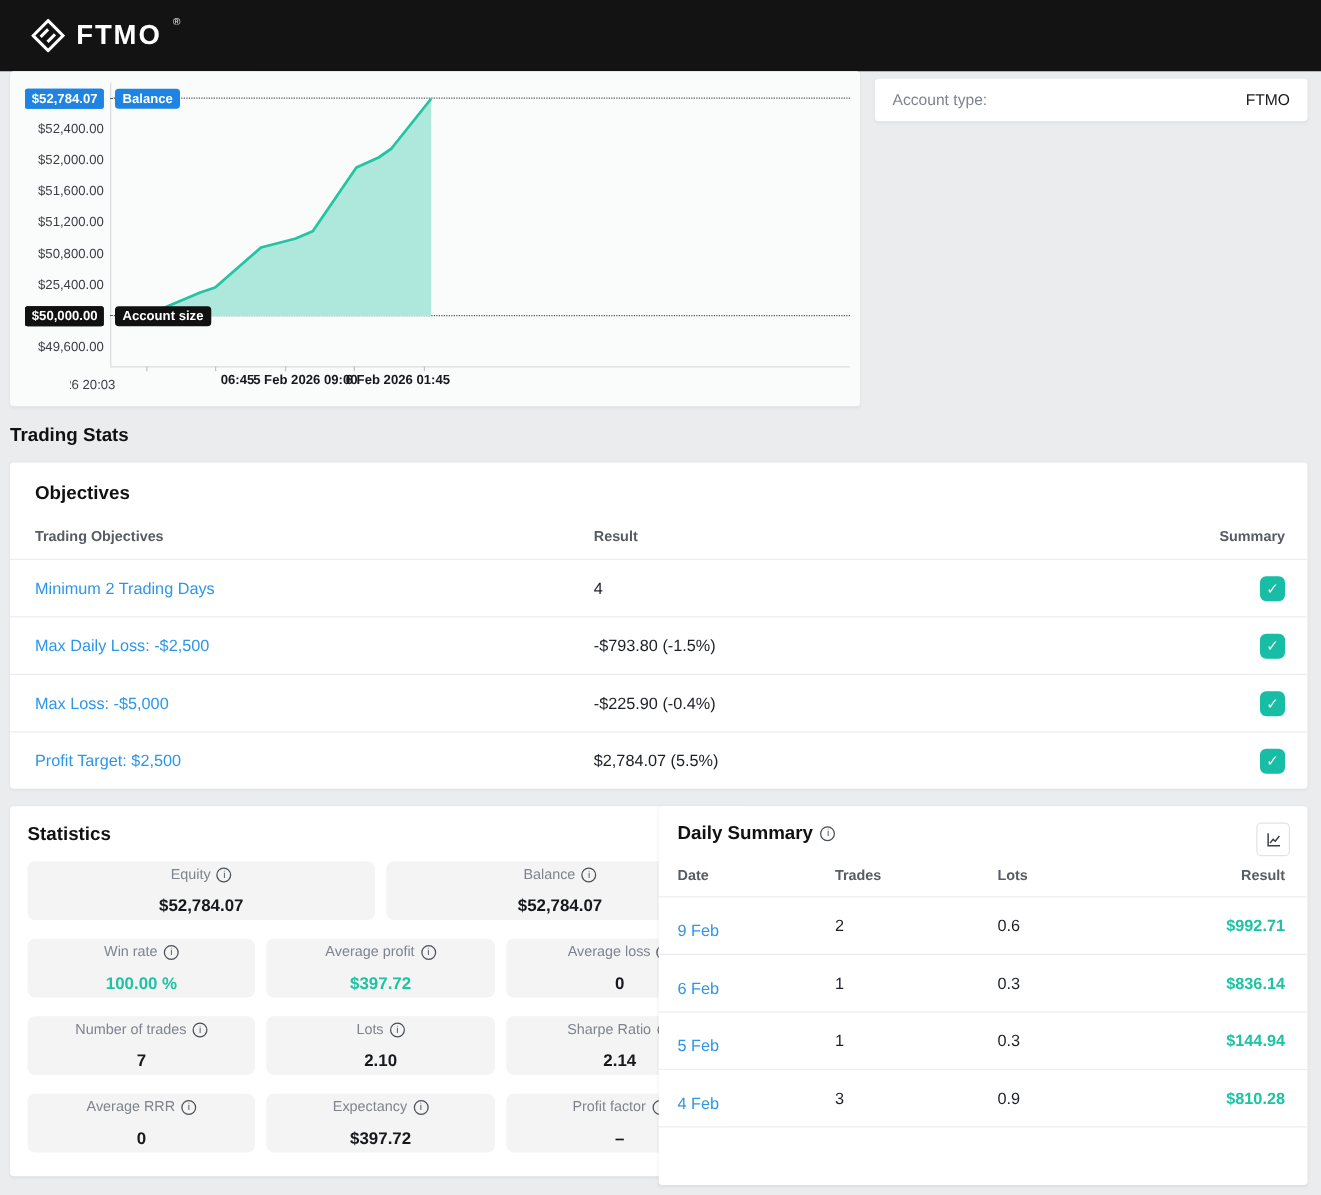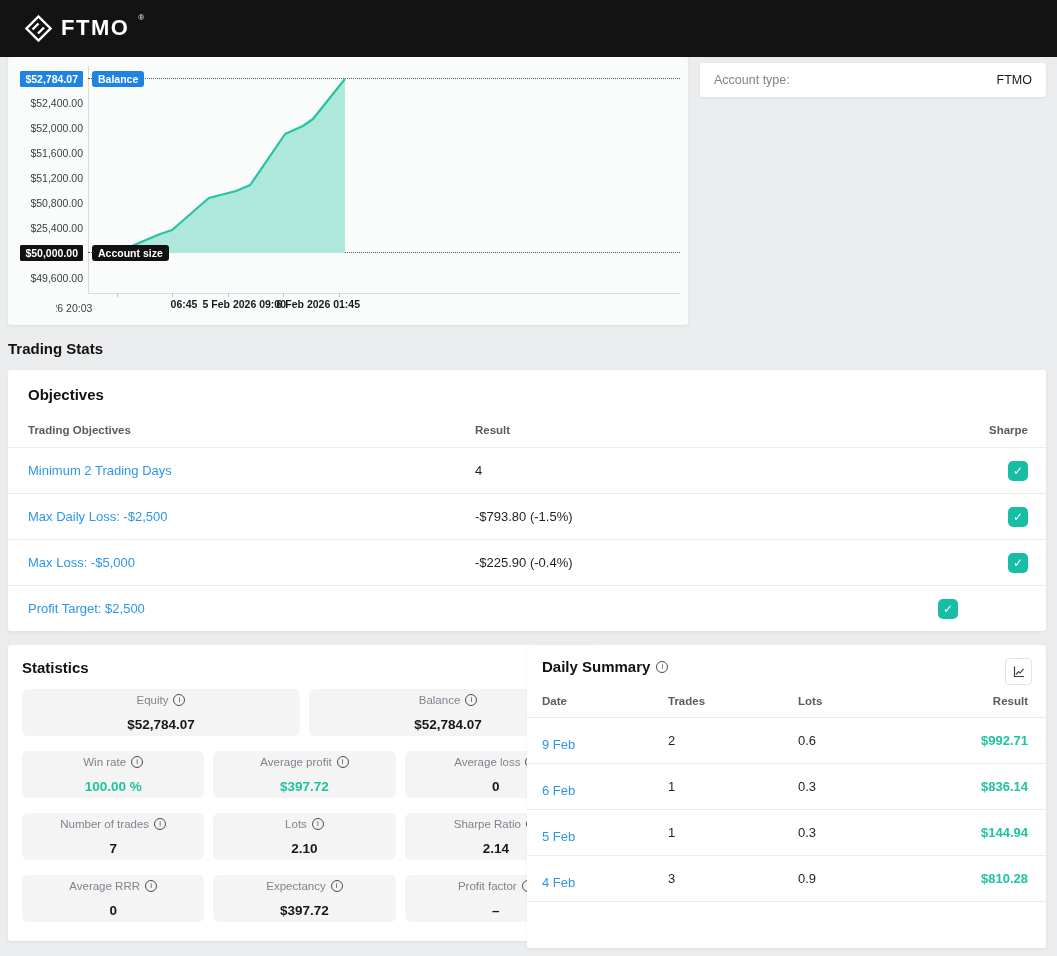--- a/index.html
+++ b/index.html
@@ -109,21 +109,21 @@
         <div class="y-tick" style="top: 113px;">$51,200.00</div>
         <div class="y-tick" style="top: 138px;">$50,800.00</div>
         <div class="y-tick" style="top: 163px;">$25,400.00</div>
         <div class="y-tick badge-black" style="top: 188px;">$50,000.00</div>
         <div class="y-tick" style="top: 213px;">$49,600.00</div>
         <div class="y-tick badge-blue" style="top: 14px;">$52,784.07</div>
         <div class="y-tick badge-black" style="top: 188px;">$50,000.00</div>
       </div>
     <div id="x-labels">
         <div class="x-clip"><span>4 Feb 2026 20:03</span></div>
-        <div class="x-tick bold" style="left: 169px; padding-left: 14px;">06:45</div>
+        <div class="x-tick bold" style="left: 175px; padding-left: 14px;">06:45</div>
         <div class="x-tick bold" style="left: 236.288px;">5 Feb 2026 09:00</div>
         <div class="x-tick bold" style="left: 310.288px;">6 Feb 2026 01:45</div>
         <div class="tickmark" style="left: 109.008px;"></div>
         <div class="tickmark" style="left: 164.064px;"></div>
         <div class="tickmark" style="left: 219.712px;"></div>
         <div class="tickmark" style="left: 275.36px;"></div>
         <div class="tickmark" style="left: 331.008px;"></div>
       </div>
     <div class="ann-badge ann-blue">Balance</div>
     <div class="ann-badge ann-black">Account size</div>
@@ -134,40 +134,41 @@
     <span class="account-value">FTMO</span>
   </div>
 
   <div class="section-heading">Trading Stats</div>
 
   <div class="card obj-card">
     <div class="card-title">Objectives</div>
     <div class="obj-cols">
       <span class="c1">Trading Objectives</span>
       <span class="c2">Result</span>
-      <span class="c3">Sharpe</span>
+      <span class="c3">Summary</span>
     </div>
     <div id="obj-rows">
         <div class="obj-row">
           <span class="obj-link">Minimum 2 Trading Days</span>
           <span class="obj-result">4</span>
           <div class="obj-check">✓</div>
         </div>
         <div class="obj-row">
           <span class="obj-link">Max Daily Loss: -$2,500</span>
           <span class="obj-result">-$793.80 (-1.5%)</span>
           <div class="obj-check">✓</div>
         </div>
         <div class="obj-row">
           <span class="obj-link">Max Loss: -$5,000</span>
           <span class="obj-result">-$225.90 (-0.4%)</span>
           <div class="obj-check">✓</div>
         </div>
         <div class="obj-row">
           <span class="obj-link">Profit Target: $2,500</span>
+          <span class="obj-result">$2,784.07 (5.5%)</span>
           <div class="obj-check">✓</div>
         </div>
       </div>
   </div>
 
   <div class="card stats-card">
     <div class="card-title">Statistics</div>
     <div id="stats-rows" class="stats-rows">
         <div class="stat-row">
           <div class="stat-tile">

